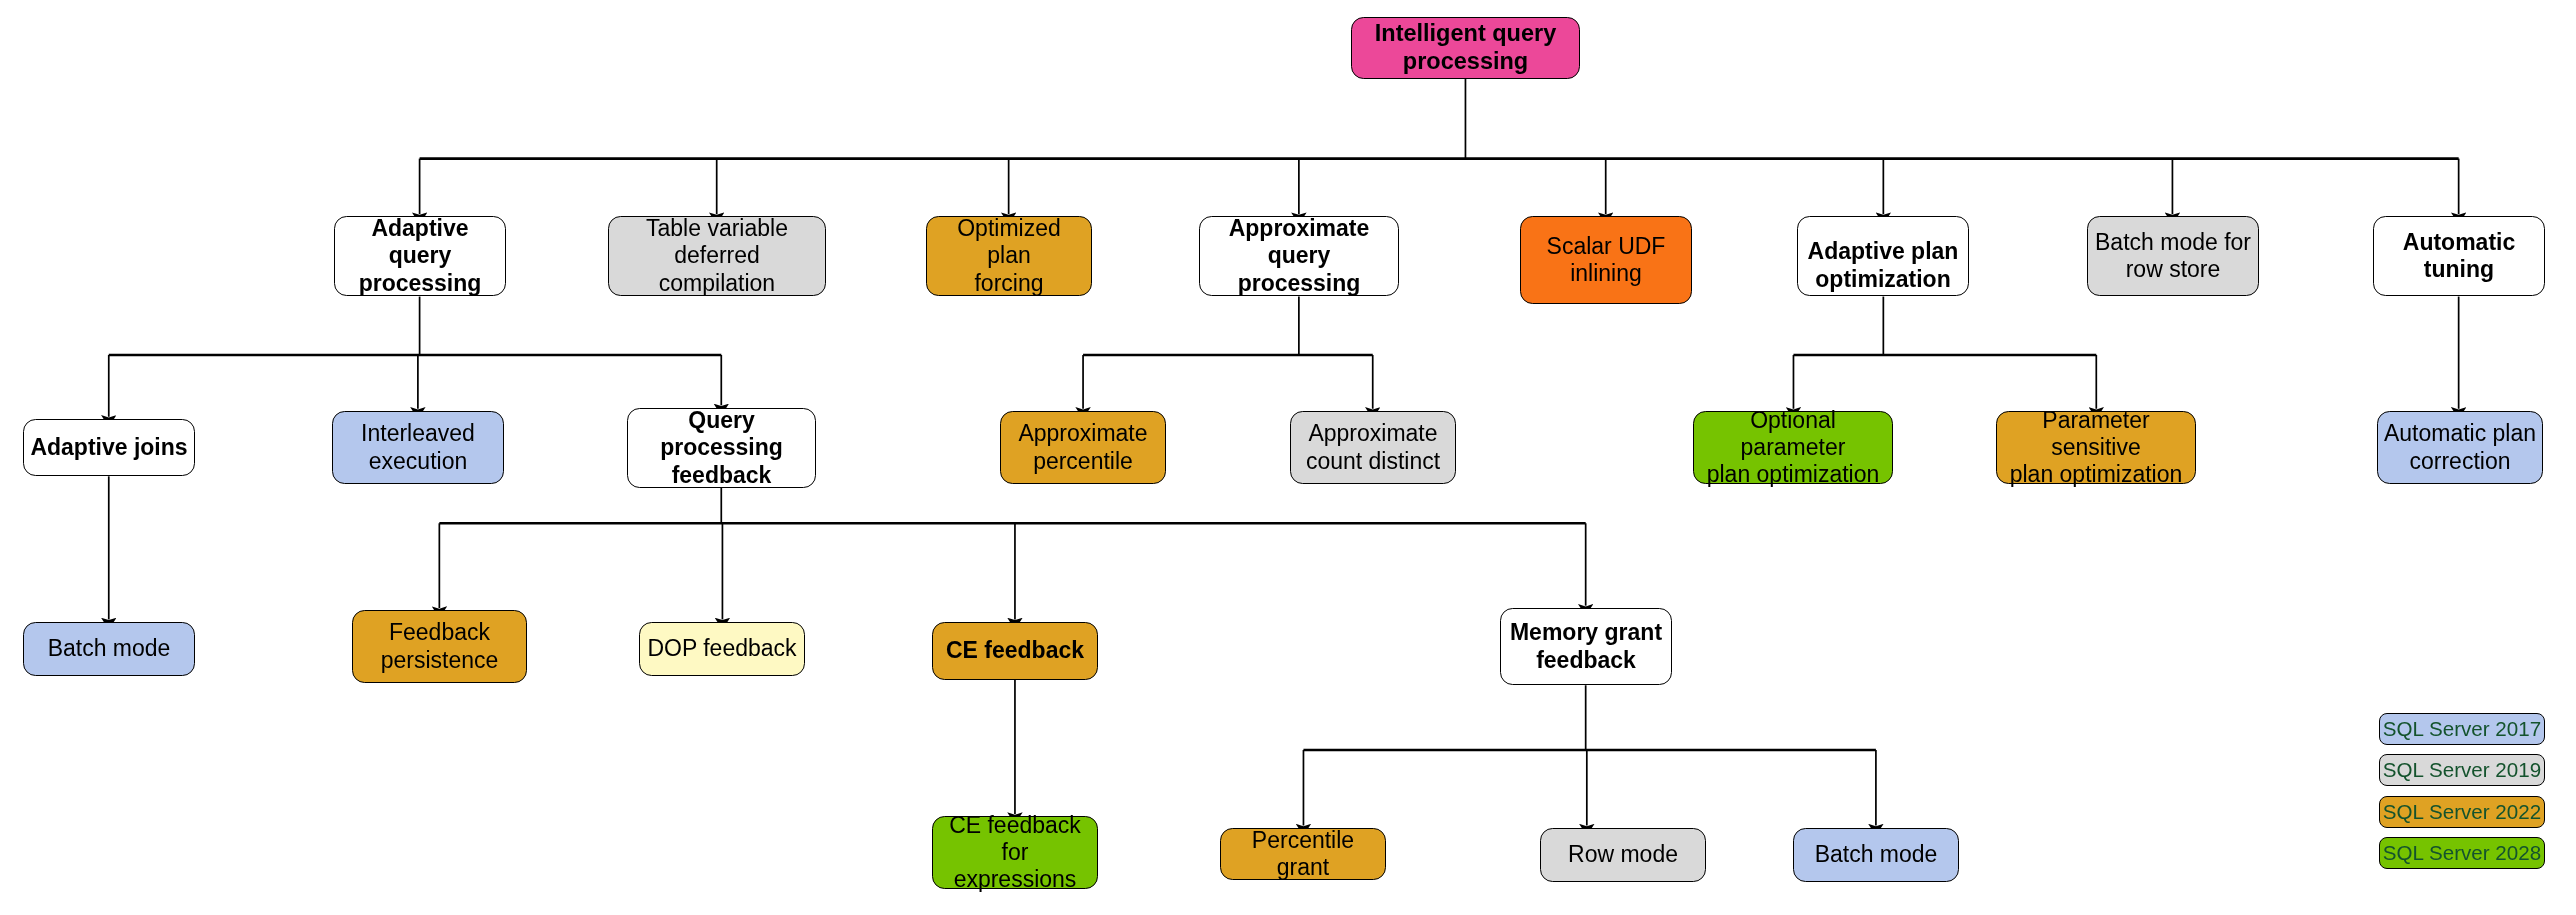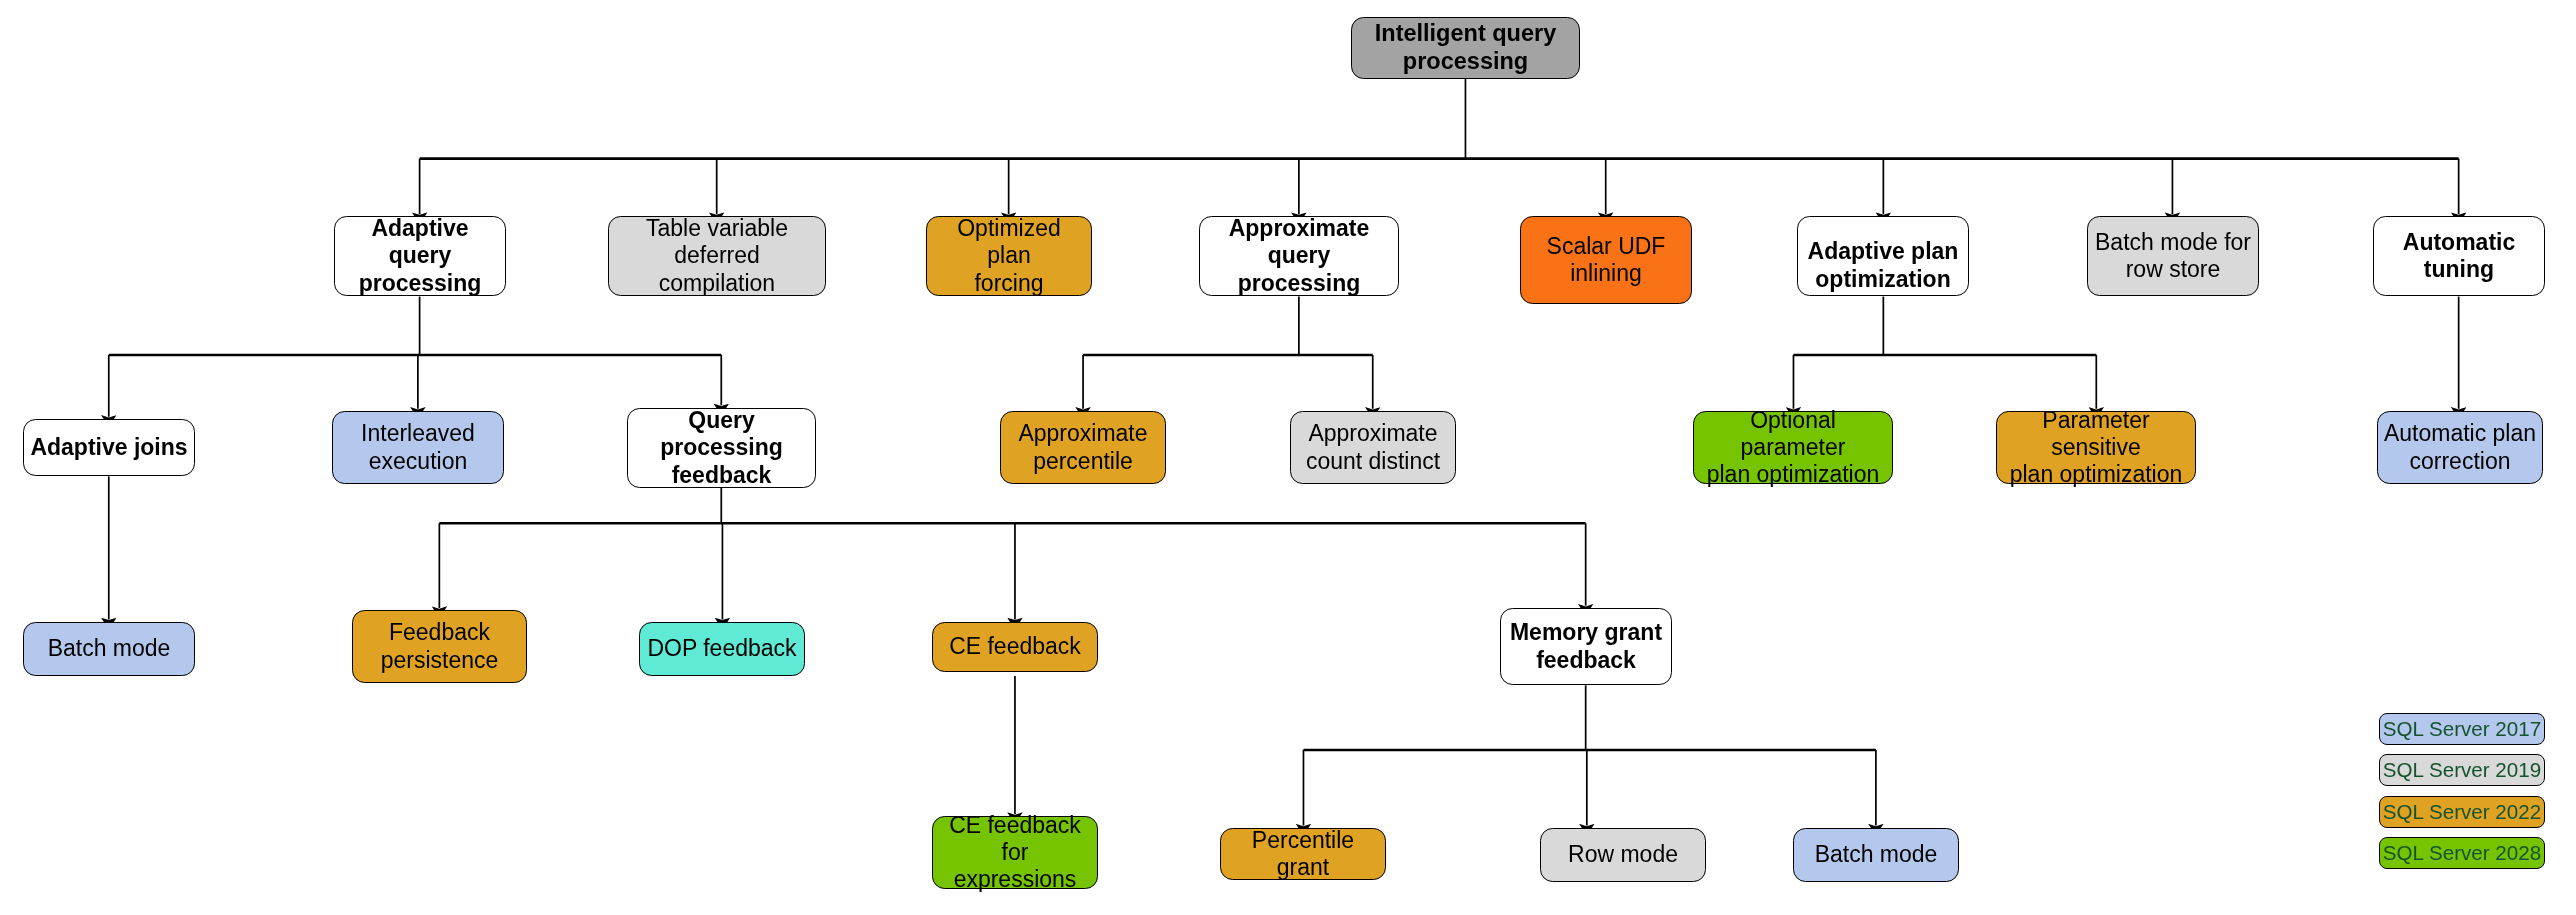--- a/index.html
+++ b/index.html
@@ -101,21 +101,21 @@
       <line x1="1773" y1="914" x2="1773" y2="1082" stroke="#000000" stroke-width="3" marker-end="url(#arrowhead)"></line>
       <line x1="2770" y1="914" x2="2770" y2="1058" stroke="#000000" stroke-width="3" marker-end="url(#arrowhead)"></line>
       <line x1="1773" y1="1181" x2="1773" y2="1422" stroke="#000000" stroke-width="3" marker-end="url(#arrowhead)"></line>
       <line x1="2770" y1="1197" x2="2770" y2="1310" stroke="#000000" stroke-width="3"></line>
       <line x1="2277" y1="1310" x2="3277" y2="1310" stroke="#000000" stroke-width="4.5"></line>
       <line x1="2277" y1="1310" x2="2277" y2="1442" stroke="#000000" stroke-width="3" marker-end="url(#arrowhead)"></line>
       <line x1="2772" y1="1310" x2="2772" y2="1442" stroke="#000000" stroke-width="3" marker-end="url(#arrowhead)"></line>
       <line x1="3277" y1="1310" x2="3277" y2="1442" stroke="#000000" stroke-width="3" marker-end="url(#arrowhead)"></line>
     </svg>
   <div id="node-layer">
-      <div class="node root" style="left: 1351px; top: 17px; width: 229px; height: 62px; background: #a3a3a3;"><span>Intelligent query
+      <div class="node root" style="left: 1351px; top: 17px; width: 229px; height: 62px; background: #ec4899;"><span>Intelligent query
 processing</span></div>
       <div class="node lvl1" style="left: 334px; top: 216px; width: 172px; height: 80px; background: rgb(255, 255, 255);"><span>Adaptive query
 processing</span></div>
       <div class="node plain" style="left: 608px; top: 216px; width: 218px; height: 80px; background: rgb(217, 217, 217);"><span>Table variable
 deferred compilation</span></div>
       <div class="node plain" style="left: 926px; top: 216px; width: 166px; height: 80px; background: rgb(223, 162, 35);"><span>Optimized plan
 forcing</span></div>
       <div class="node lvl1" style="left: 1199px; top: 216px; width: 200px; height: 80px; background: rgb(255, 255, 255);"><span>Approximate
 query processing</span></div>
       <div class="node plain" style="left: 1520px; top: 216px; width: 172px; height: 88px; background: #f97316;"><span>Scalar UDF
@@ -137,22 +137,22 @@
 count distinct</span></div>
       <div class="node plain" style="left: 1693px; top: 411px; width: 200px; height: 73px; background: rgb(118, 195, 0);"><span>Optional parameter
 plan optimization</span></div>
       <div class="node plain" style="left: 1996px; top: 411px; width: 200px; height: 73px; background: rgb(223, 162, 35);"><span>Parameter sensitive
 plan optimization</span></div>
       <div class="node plain" style="left: 2377px; top: 411px; width: 166px; height: 73px; background: rgb(180, 199, 237);"><span>Automatic plan
 correction</span></div>
       <div class="node plain" style="left: 23px; top: 622px; width: 172px; height: 54px; background: rgb(180, 199, 237);"><span>Batch mode</span></div>
       <div class="node plain" style="left: 352px; top: 610px; width: 175px; height: 73px; background: rgb(223, 162, 35);"><span>Feedback
 persistence</span></div>
-      <div class="node plain" style="left: 639px; top: 622px; width: 166px; height: 54px; background: #5eead4;"><span>DOP feedback</span></div>
-      <div class="node plain" style="left: 932px; top: 622px; width: 166px; height: 50px; background: rgb(223, 162, 35);"><span>CE feedback</span></div>
+      <div class="node plain" style="left: 639px; top: 622px; width: 166px; height: 54px; background: #fef9c3;"><span>DOP feedback</span></div>
+      <div class="node plain" style="left: 932px; top: 622px; width: 166px; height: 58px; background: rgb(223, 162, 35); font-weight: bold;"><span>CE feedback</span></div>
       <div class="node lvl2" style="left: 1500px; top: 608px; width: 172px; height: 77px; background: rgb(255, 255, 255);"><span>Memory grant
 feedback</span></div>
       <div class="node plain" style="left: 932px; top: 816px; width: 166px; height: 73px; background: rgb(118, 195, 0);"><span>CE feedback for
 expressions</span></div>
       <div class="node plain" style="left: 1220px; top: 828px; width: 166px; height: 52px; background: rgb(223, 162, 35);"><span>Percentile grant</span></div>
       <div class="node plain" style="left: 1504px; top: 828px; width: 166px; height: 54px; background: rgb(217, 217, 217); margin-left: 36px;"><span>Row mode</span></div>
       <div class="node plain" style="left: 1793px; top: 828px; width: 166px; height: 54px; background: rgb(180, 199, 237);"><span>Batch mode</span></div>
     </div>
   <div id="legend-layer">
       <div class="legend-item" style="left: 2379px; top: 713px; width: 166px; height: 31.5px; background: rgb(180, 199, 237);">

